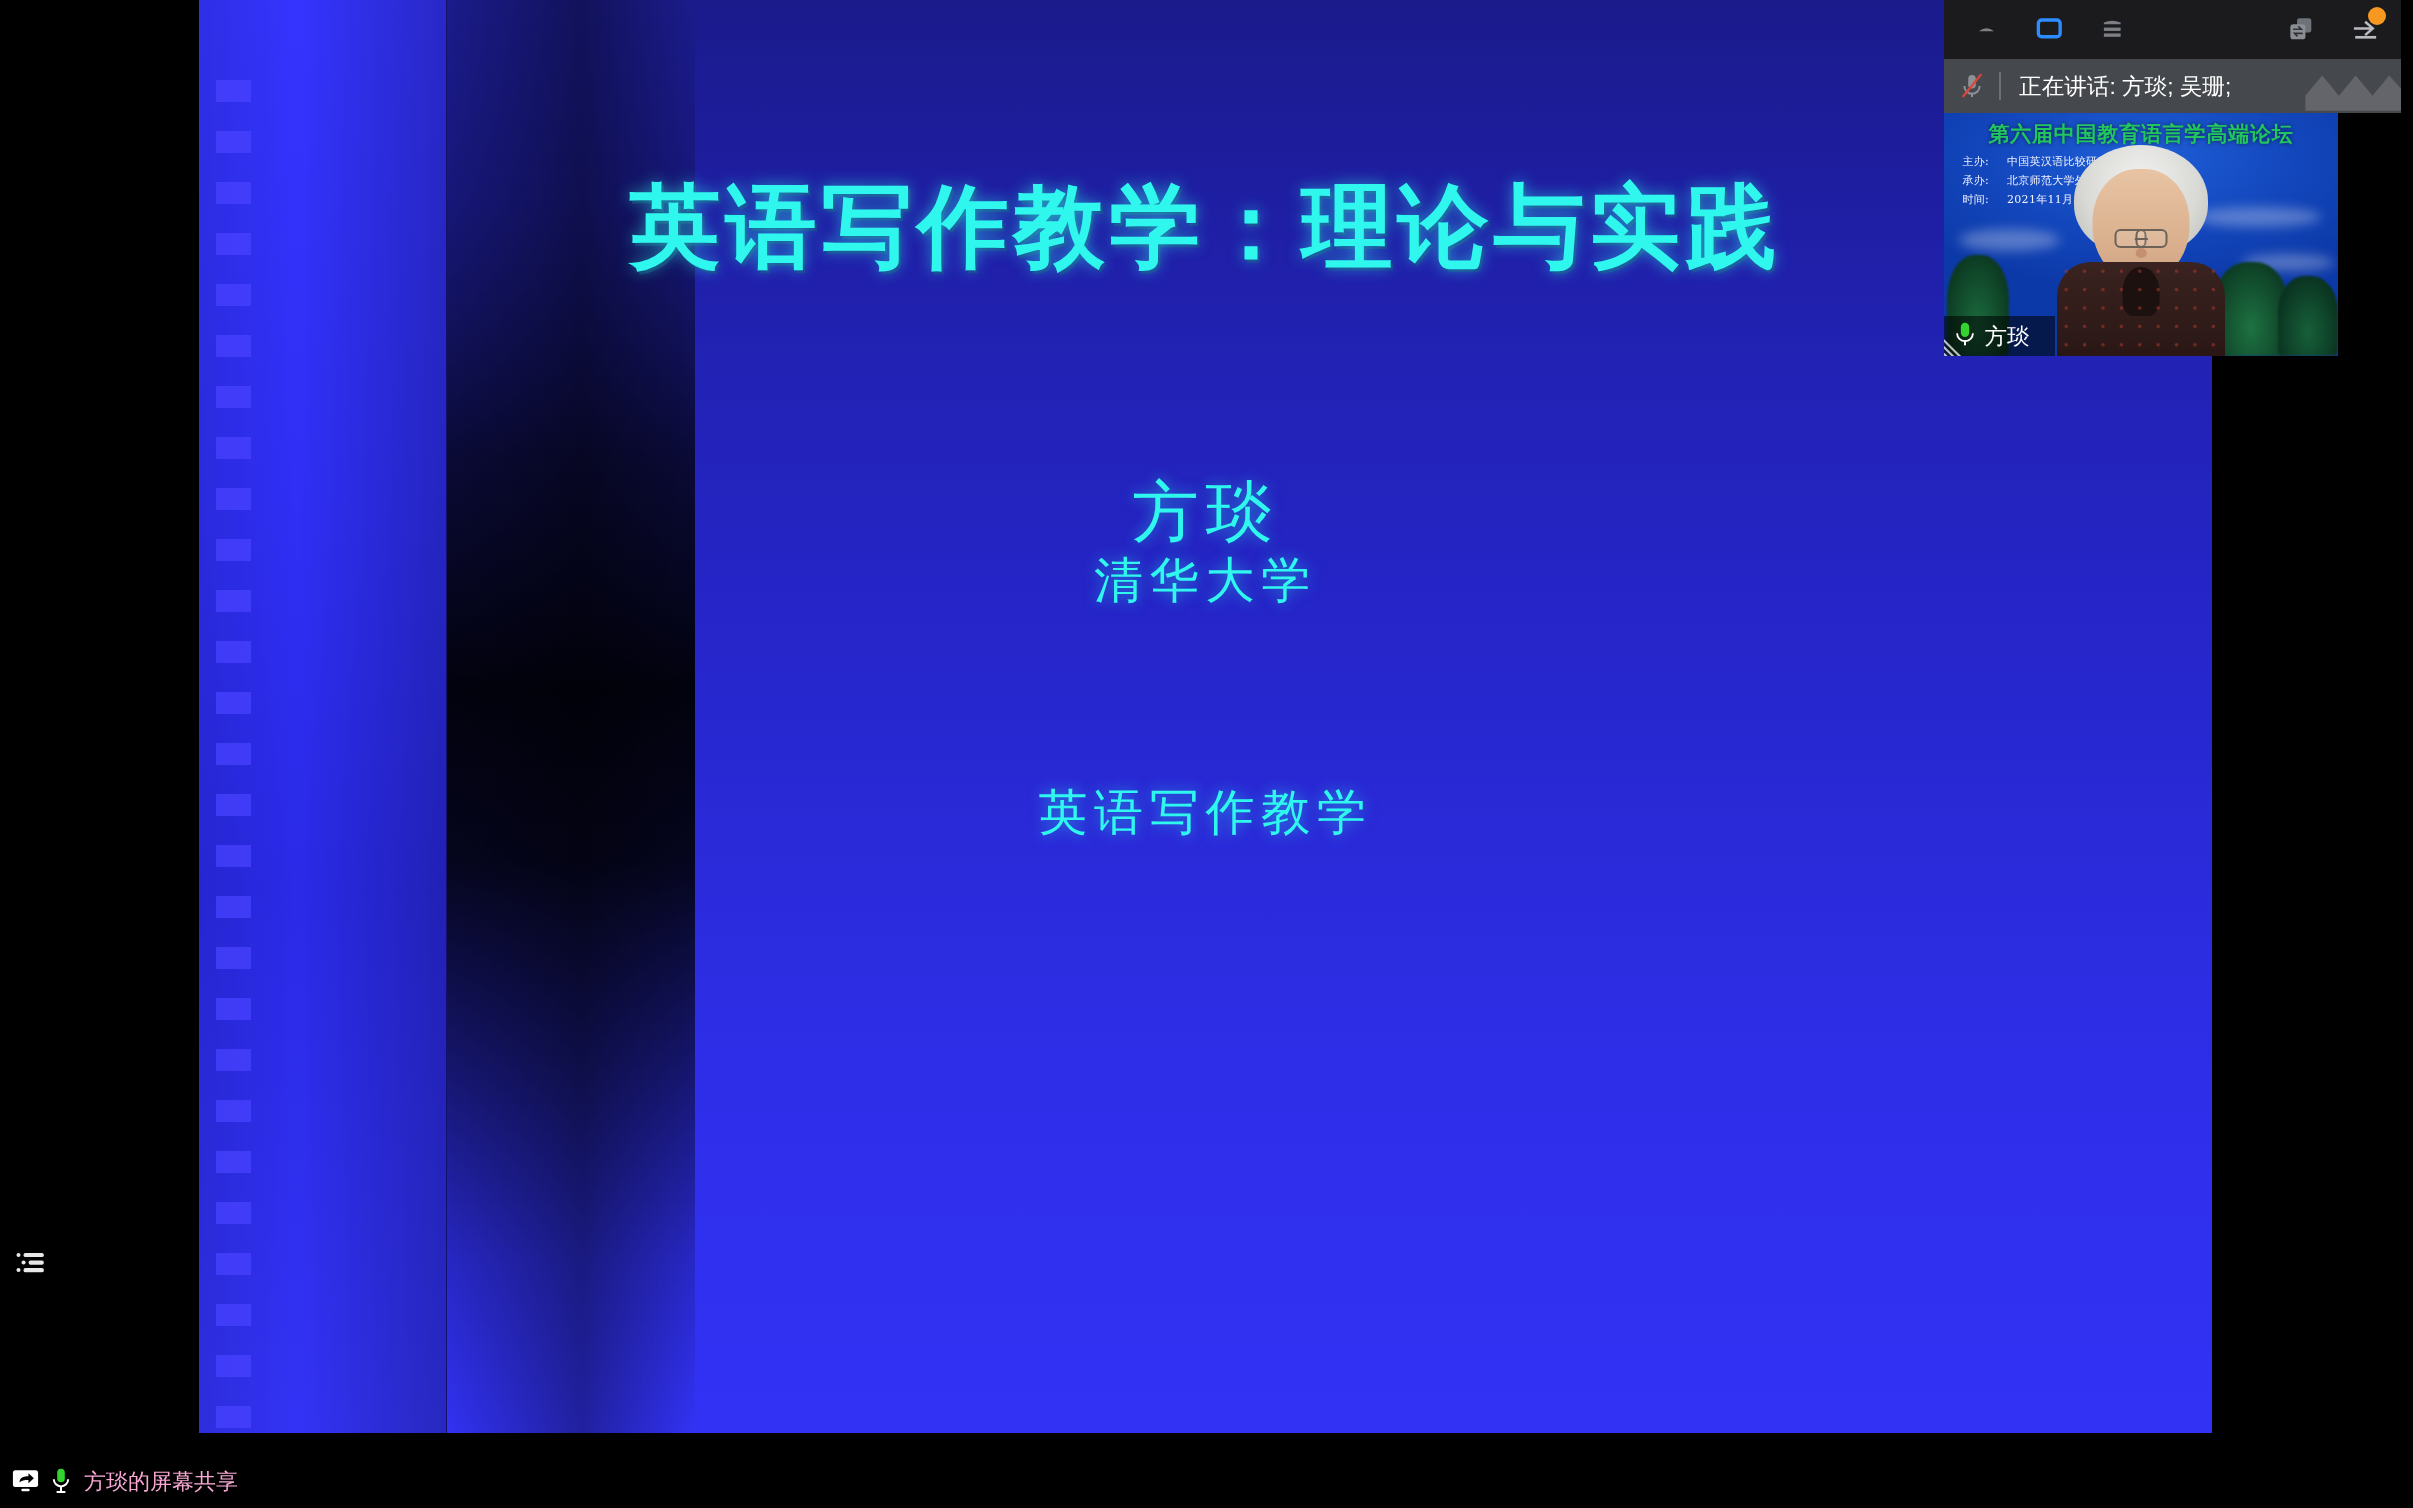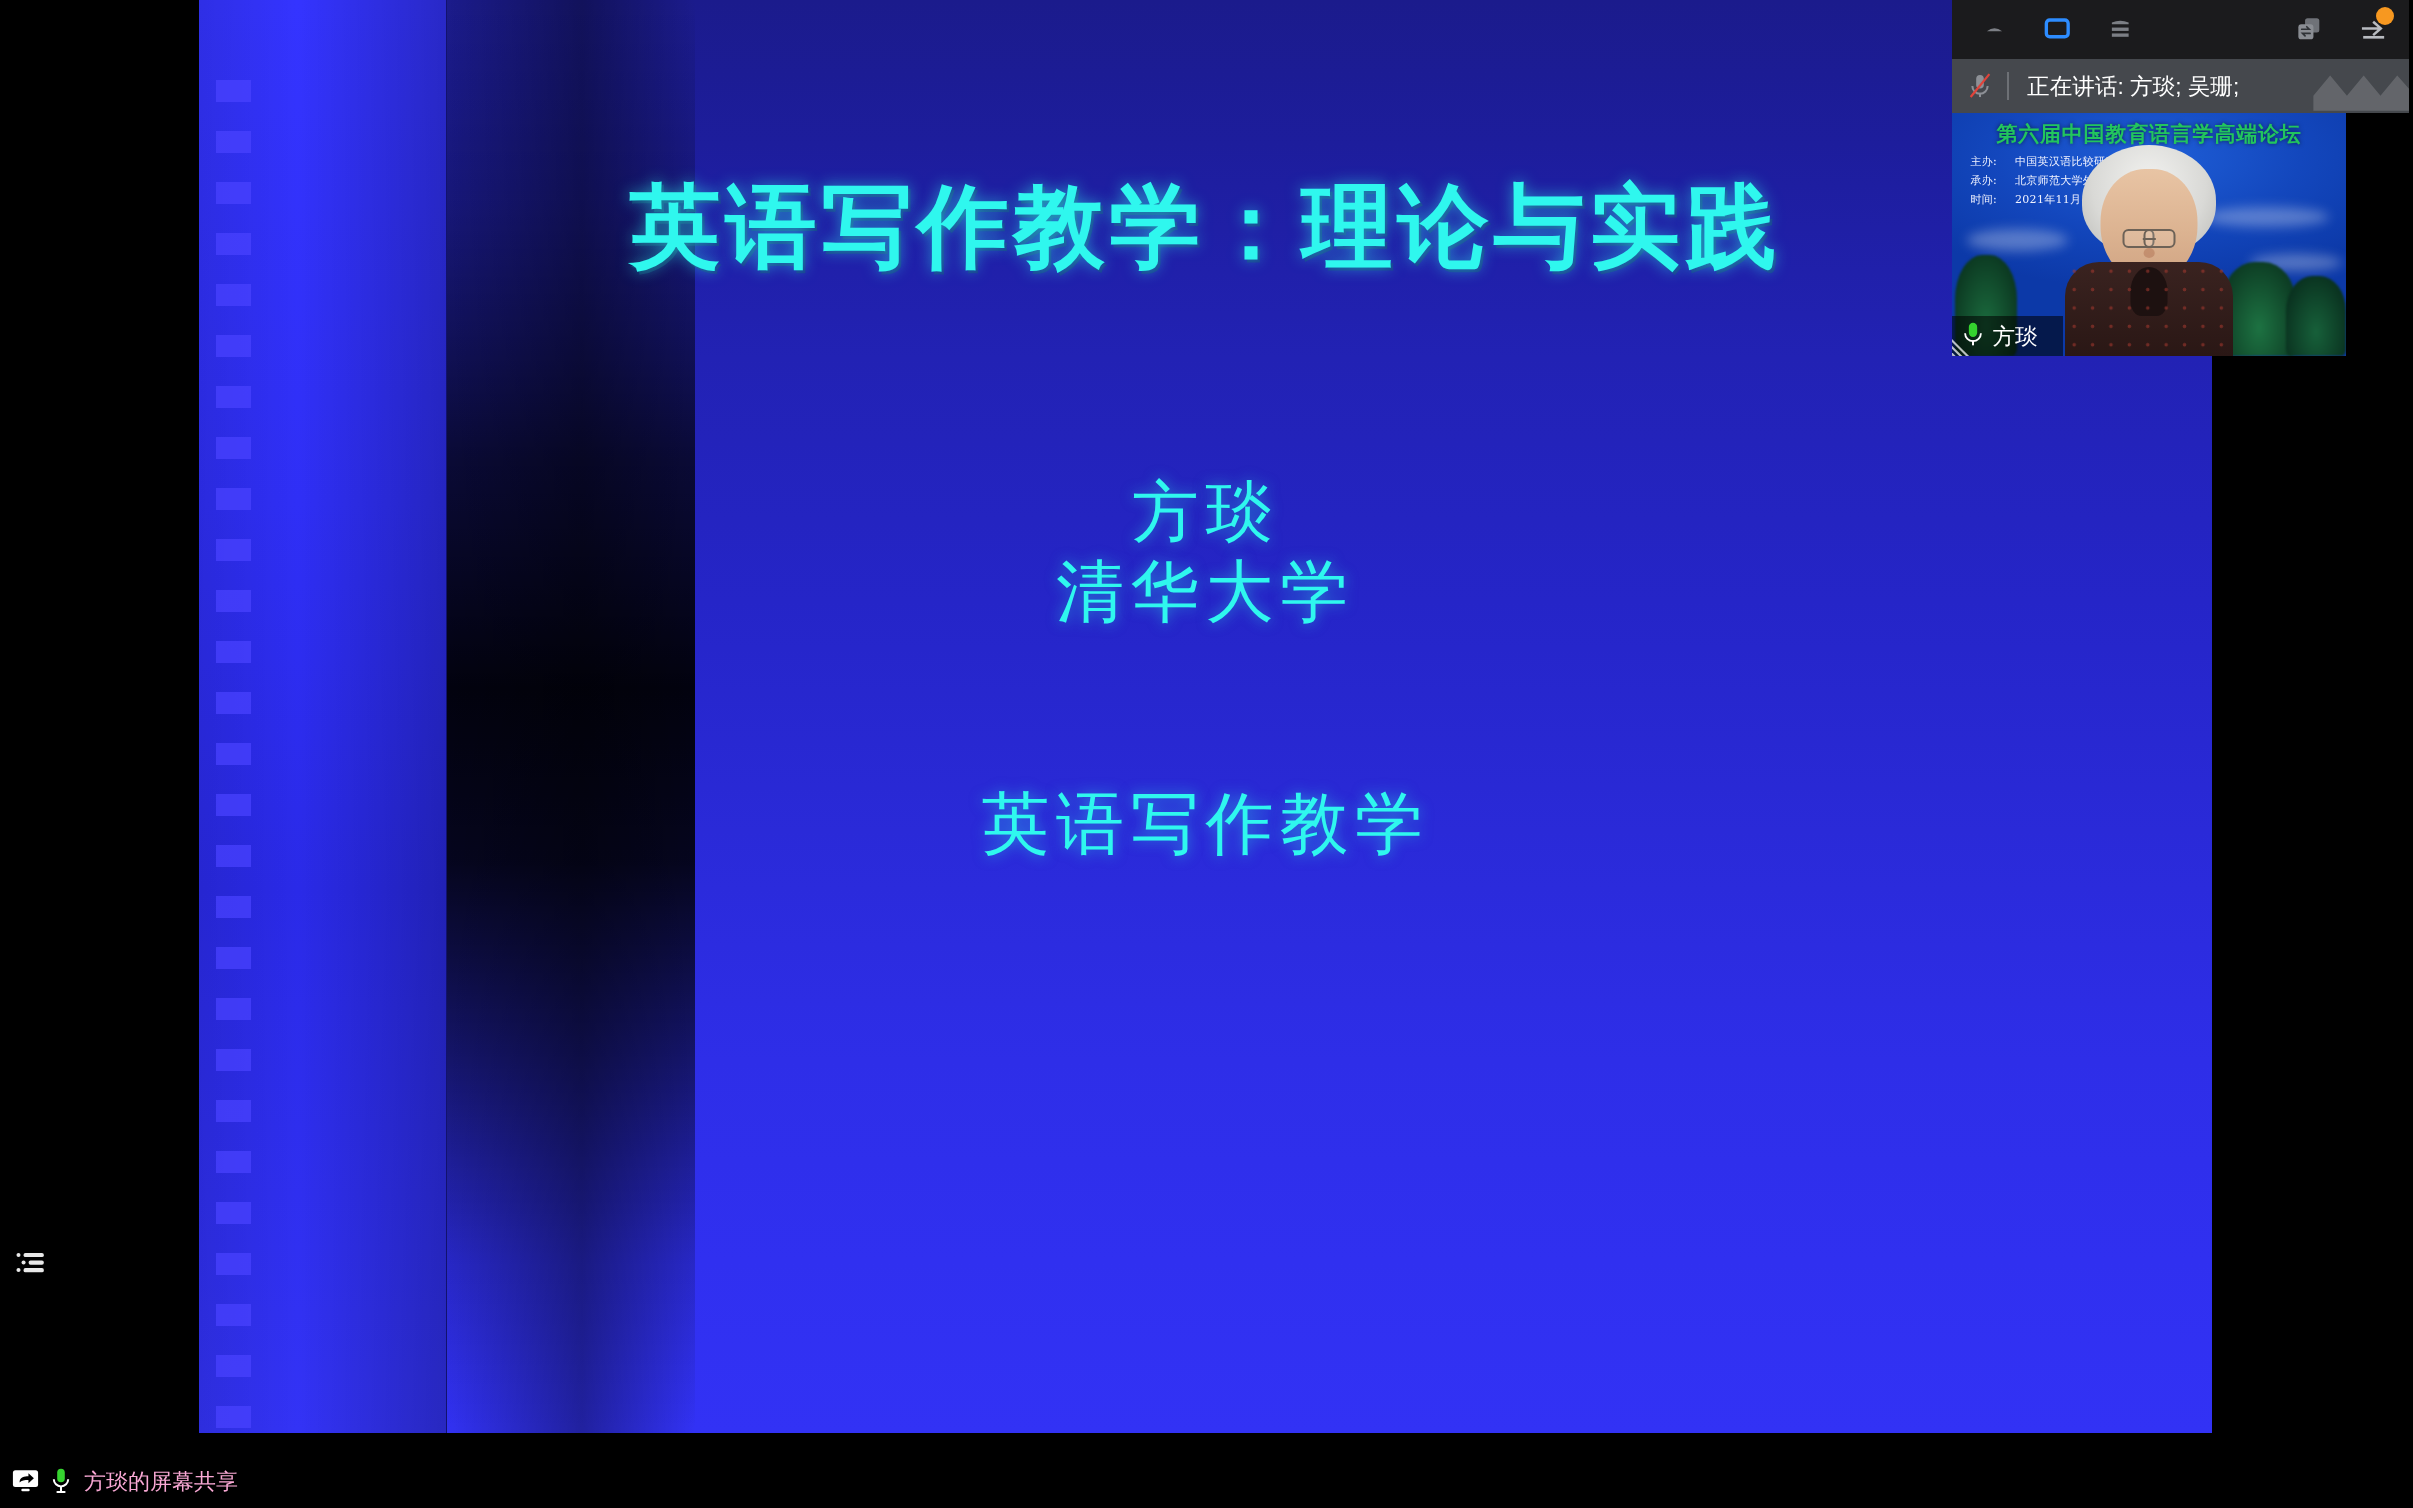--- a/index.html
+++ b/index.html
@@ -48,36 +48,36 @@
   .slide-title{ position:absolute; left:0; right:0; top:172px; text-align:center;
     font-family:"DejaVu Serif","Liberation Serif",serif;
     font-size:91px; line-height:1.2; font-weight:700; color:#2ff7ee;
     letter-spacing:5px; white-space:nowrap;
     text-shadow:0 0 15px rgba(47,247,238,.55), 2.5px 2.5px 0 rgba(20,80,120,.55); }
 
   .block{ position:absolute; left:0; right:0; text-align:center;
     font-family:"DejaVu Serif","Liberation Serif",serif; color:#2ff7ee; }
   .block .nm{ font-size:67px; line-height:1.18; letter-spacing:6.7px;
     text-shadow:0 0 13.4px rgba(47,247,238,.5); }
-  .block .af{ font-size:68px; line-height:1.18; letter-spacing:6.7px;
+  .block .af{ font-size:49px; line-height:1.18; letter-spacing:6.7px;
     text-shadow:0 0 13.4px rgba(47,247,238,.5); }
   #pres1{ top:473px; }
   #pres2{ top:784px; }
 
   
   .outline-btn{ position:absolute; left:8.4px; top:1239px; width:47px; height:47px;
      display:flex; align-items:center; justify-content:center; border-radius:5px; }
 
   
   .taskbar{ position:absolute; left:0; bottom:0; width:243px; height:52px;
      background:#000; display:flex; align-items:center; gap:11.7px; padding-left:11.7px; }
   .tb-label{ color:#f9a8d4; font-size:22px; white-space:nowrap; }
 
   
-  .zoom-panel{ position:absolute; right:4px; top:0; width:457px; }
+  .zoom-panel{ position:absolute; right:12px; top:0; width:457px; }
   .zoom-ctrl{ height:59px; background:#1b1b1d; display:flex; align-items:center;
      padding:0 11.7px; gap:0; }
   .zc-left{ display:flex; align-items:center; gap:23.5px; margin-left:11.7px; }
   .zc-right{ margin-left:auto; display:flex; align-items:center; gap:25px; padding-right:5px; }
   .btn-ico{ position:relative; display:flex; align-items:center; justify-content:center;
      width:39px; height:39px; }
   .orange-dot{ position:absolute; right:-1.7px; top:-3.4px; width:18.4px; height:18.4px;
      border-radius:50%; background:#f79820; }
 
   .speak-bar{ height:54px; background:#45484d; display:flex; align-items:center;

